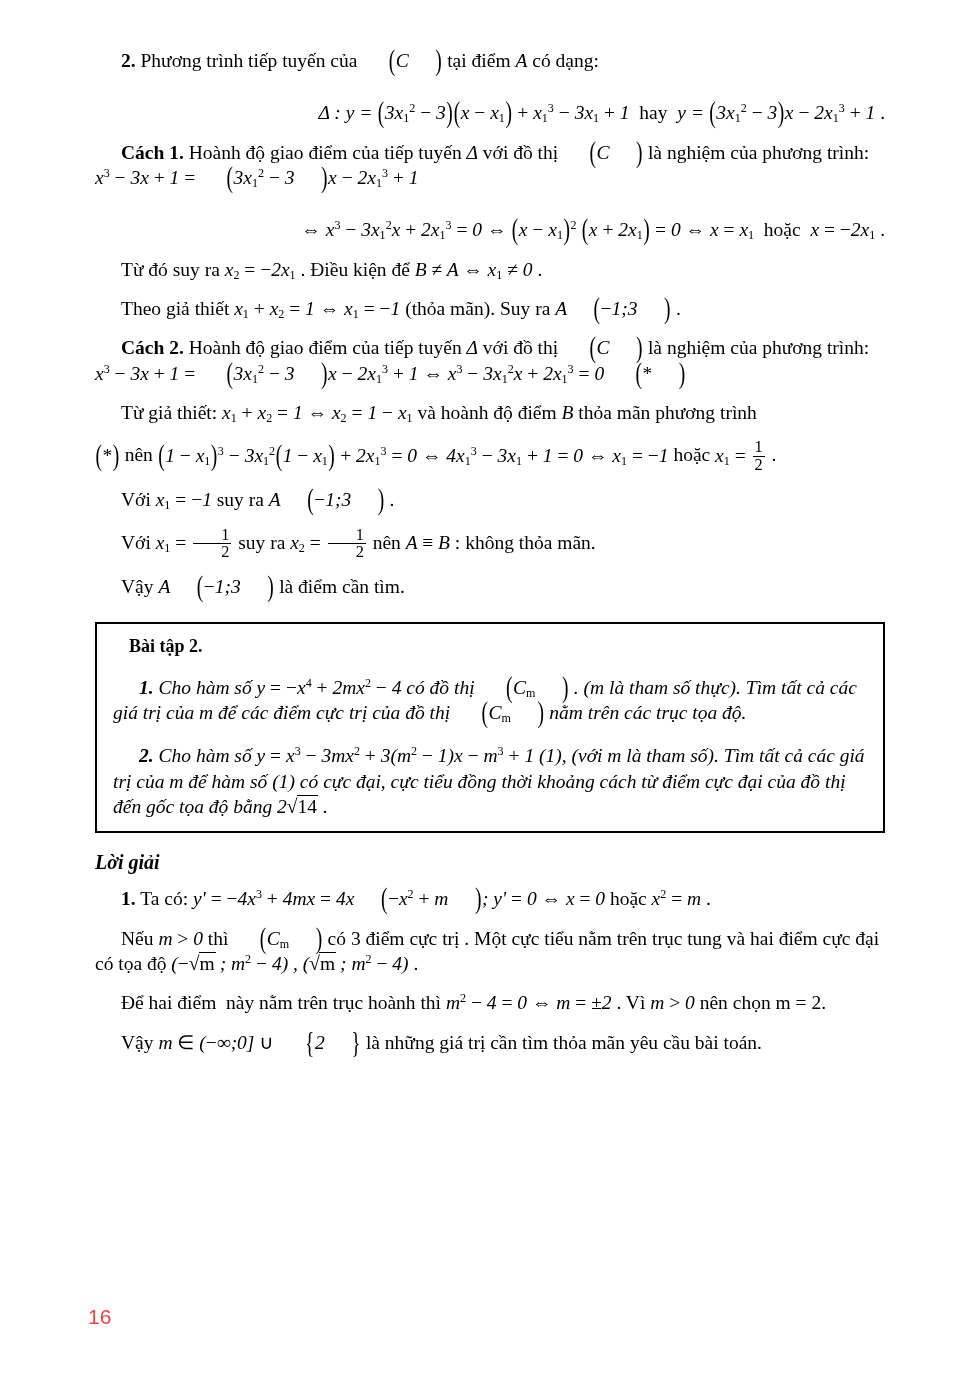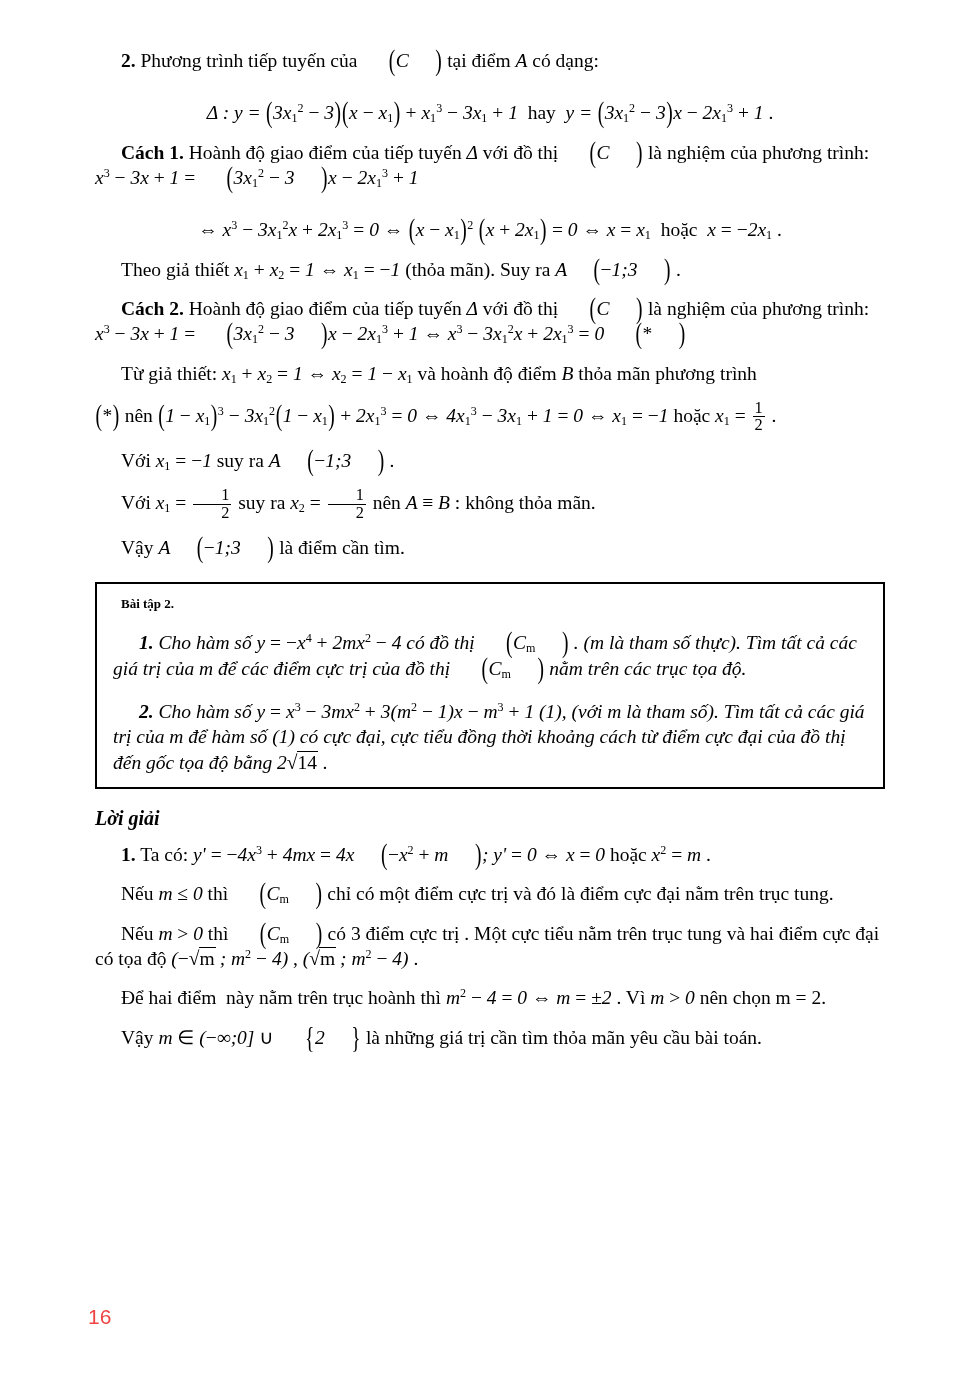--- a/index.html
+++ b/index.html
@@ -28,21 +28,21 @@
     top: 48px;
     width: 790px;
   }
   .para {
     font-size: 19.5px;
     line-height: 1.30;
     margin: 0 0 14px 0;
     text-align: left;
   }
   .indent { text-indent: 26px; }
-  .center { text-align: center; margin-top: 27px; }
+  .center { text-align: right; margin-top: 27px; }
   .bold { font-weight: bold; }
   .ital { font-style: italic; }
 
   
   .m {
     font-family: "Liberation Serif", serif;
     font-style: italic;
     white-space: nowrap;
   }
   .m .num, .m .op { font-style: normal; }
@@ -83,22 +83,22 @@
   
   .boxed {
     border: 2px solid #000;
     padding: 12px 16px 10px 16px;
     margin: 22px 0 18px 0;
   }
   .boxed .para { margin-bottom: 12px; margin-top: 18px; }
   .boxed .para:last-child { margin-bottom: 2px; }
   .boxed-title {
     font-weight: bold;
-    font-size: 13px;
-    margin: 0 0 8px 8px;
+    font-size: 18px;
+    margin: 0 0 8px 16px;
   }
 
   .loigiai {
     text-align: left;
     font-weight: bold;
     font-style: italic;
     font-size: 20px;
     margin: 2px 0 12px 0;
   }
 
@@ -184,20 +184,24 @@
     </p>
 
     <p class="para center">
       <span class="m"><span class="op">⇔</span> x<sup>3</sup> <span class="op">−</span> 3x<sub>1</sub><sup>2</sup>x <span class="op">+</span> 2x<sub>1</sub><sup>3</sup> <span class="op">=</span> 0 <span class="op">⇔</span>
       <span class="pbig">(</span>x <span class="op">−</span> x<sub>1</sub><span class="pbig">)</span><sup>2</sup>
       <span class="pbig">(</span>x <span class="op">+</span> 2x<sub>1</sub><span class="pbig">)</span> <span class="op">=</span> 0 <span class="op">⇔</span> x <span class="op">=</span> x<sub>1</sub></span>
       &nbsp;hoặc&nbsp;
       <span class="m">x <span class="op">=</span> <span class="op">−</span>2x<sub>1</sub></span> .
     </p>
 
+    <p class="para indent">
+      Từ đó suy ra <span class="m">x<sub>2</sub> <span class="op">=</span> <span class="op">−</span>2x<sub>1</sub></span> . Điều kiện để
+      <span class="m">B <span class="op">≠</span> A <span class="op">⇔</span> x<sub>1</sub> <span class="op">≠</span> 0</span> .
+    </p>
 
     <p class="para indent">
       Theo giả thiết <span class="m">x<sub>1</sub> <span class="op">+</span> x<sub>2</sub> <span class="op">=</span> 1 <span class="op">⇔</span> x<sub>1</sub> <span class="op">=</span> <span class="op">−</span>1</span> (thỏa mãn). Suy ra
       <span class="m">A<span class="pbig">(</span><span class="op">−</span>1;3<span class="pbig">)</span></span> .
     </p>
 
     <p class="para indent">
       <span class="bold">Cách 2.</span> Hoành độ giao điểm của tiếp tuyến
       <span class="m">Δ</span> với đồ thị
       <span class="m"><span class="pbig">(</span>C<span class="pbig">)</span></span>
@@ -252,25 +256,20 @@
     </div>
 
     <p class="loigiai">Lời giải</p>
 
     <p class="para indent">
       <span class="bold">1.</span> Ta có:
       <span class="m">y' <span class="op">=</span> <span class="op">−</span>4x<sup>3</sup> <span class="op">+</span> 4mx <span class="op">=</span> 4x<span class="pbig">(</span><span class="op">−</span>x<sup>2</sup> <span class="op">+</span> m<span class="pbig">)</span>; y' <span class="op">=</span> 0 <span class="op">⇔</span> x <span class="op">=</span> 0</span>
       hoặc <span class="m">x<sup>2</sup> <span class="op">=</span> m</span> .
     </p>
 
-    <p class="para indent">
-      Nếu <span class="m">m <span class="op">≤</span> 0</span> thì
-      <span class="m"><span class="pbig">(</span>C<sub>m</sub><span class="pbig">)</span></span>
-      chỉ có một điểm cực trị và đó là điểm cực đại nằm trên trục tung.
-    </p>
 
     <p class="para indent">
       Nếu <span class="m">m <span class="op">&gt;</span> 0</span> thì
       <span class="m"><span class="pbig">(</span>C<sub>m</sub><span class="pbig">)</span></span>
       có 3 điểm cực trị . Một cực tiểu nằm trên trục tung và hai điểm cực đại có tọa độ
       <span class="m">(<span class="op">−</span><span class="radical">√</span><span class="sqrt">m</span> ; m<sup>2</sup> <span class="op">−</span> 4)</span> ,
       <span class="m">(<span class="radical">√</span><span class="sqrt">m</span> ; m<sup>2</sup> <span class="op">−</span> 4)</span> .
     </p>
 
     <p class="para indent">

